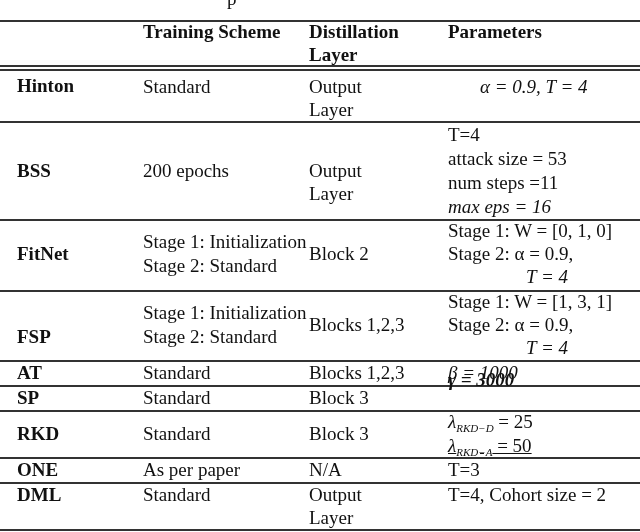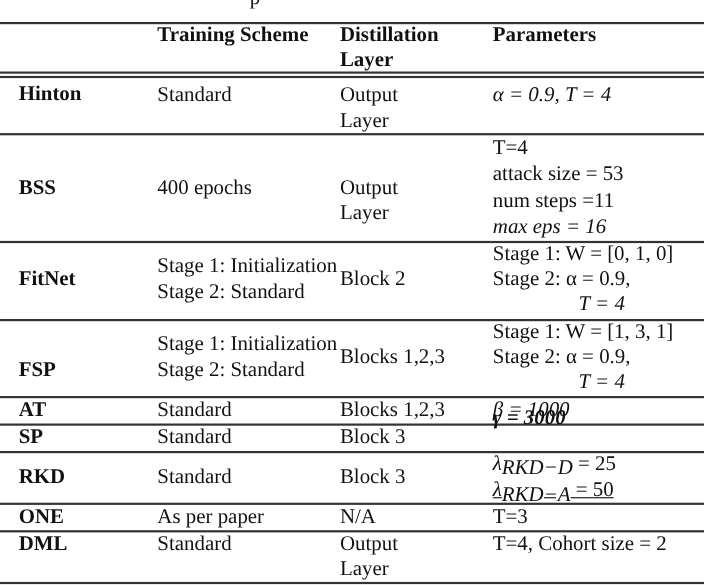--- a/index.html
+++ b/index.html
@@ -3,21 +3,21 @@
 <meta charset="utf-8">
 <style>
   html, body { margin:0; padding:0; background:#ffffff; }
   body { width:640px; height:532px; overflow:hidden; position:relative;
          font-family:"Liberation Serif","DejaVu Serif",serif; color:#111; font-size:19px; }
   .caption-frag { position:absolute; left:227px; top:-12px; font-size:19px; }
   .hline { position:absolute; left:0; width:640px; background:#333; height:2px; }
   .cell { position:absolute; line-height:23.5px; white-space:nowrap; }
   .b { font-weight:bold; }
   .math { font-style:italic; }
-  .sub { font-size:19px; vertical-align:-4px; font-style:italic; }
+  .sub { font-size:11px; vertical-align:-4px; font-style:italic; }
   .c1 { left:17px; }
   .c2 { left:103px;margin-left:40px; }
   .c3 { left:309px; }
   .c4 { left:448px; }
 </style>
 </head>
 <body>
 
 <div class="caption-frag">p</div>
 
@@ -39,26 +39,26 @@
   <div class="cell c3 b" style="top:20px;">Distillation</div>
   <div class="cell c3 b" style="top:43px;">Layer</div>
   <div class="cell c4 b" style="top:20px;">Parameters</div>
 </div>
 
 <div>
   <div class="cell c1 b" style="top:74px;">Hinton</div>
   <div class="cell c2" style="top:75px;">Standard</div>
   <div class="cell c3" style="top:75px;">Output</div>
   <div class="cell c3" style="top:98px;">Layer</div>
-  <div class="cell c4 math" style="top:75px;">α = 0.9, T = 4</div>
+  <div class="cell c4 math" style="top:75px;margin-left:32px;">α = 0.9, T = 4</div>
 </div>
 
 <div>
   <div class="cell c1 b" style="top:159px;">BSS</div>
-  <div class="cell c2" style="top:159px;">400 epochs</div>
+  <div class="cell c2" style="top:159px;">200 epochs</div>
   <div class="cell c3" style="top:159px;">Output</div>
   <div class="cell c3" style="top:182px;">Layer</div>
   <div class="cell c4" style="top:123px;">T=4</div>
   <div class="cell c4" style="top:147px;">attack size = 53</div>
   <div class="cell c4" style="top:171px;">num steps =11</div>
   <div class="cell c4" style="top:195px;font-style:italic;">max eps = 16</div>
 </div>
 
 <div>
   <div class="cell c1 b" style="top:242px;">FitNet</div>

